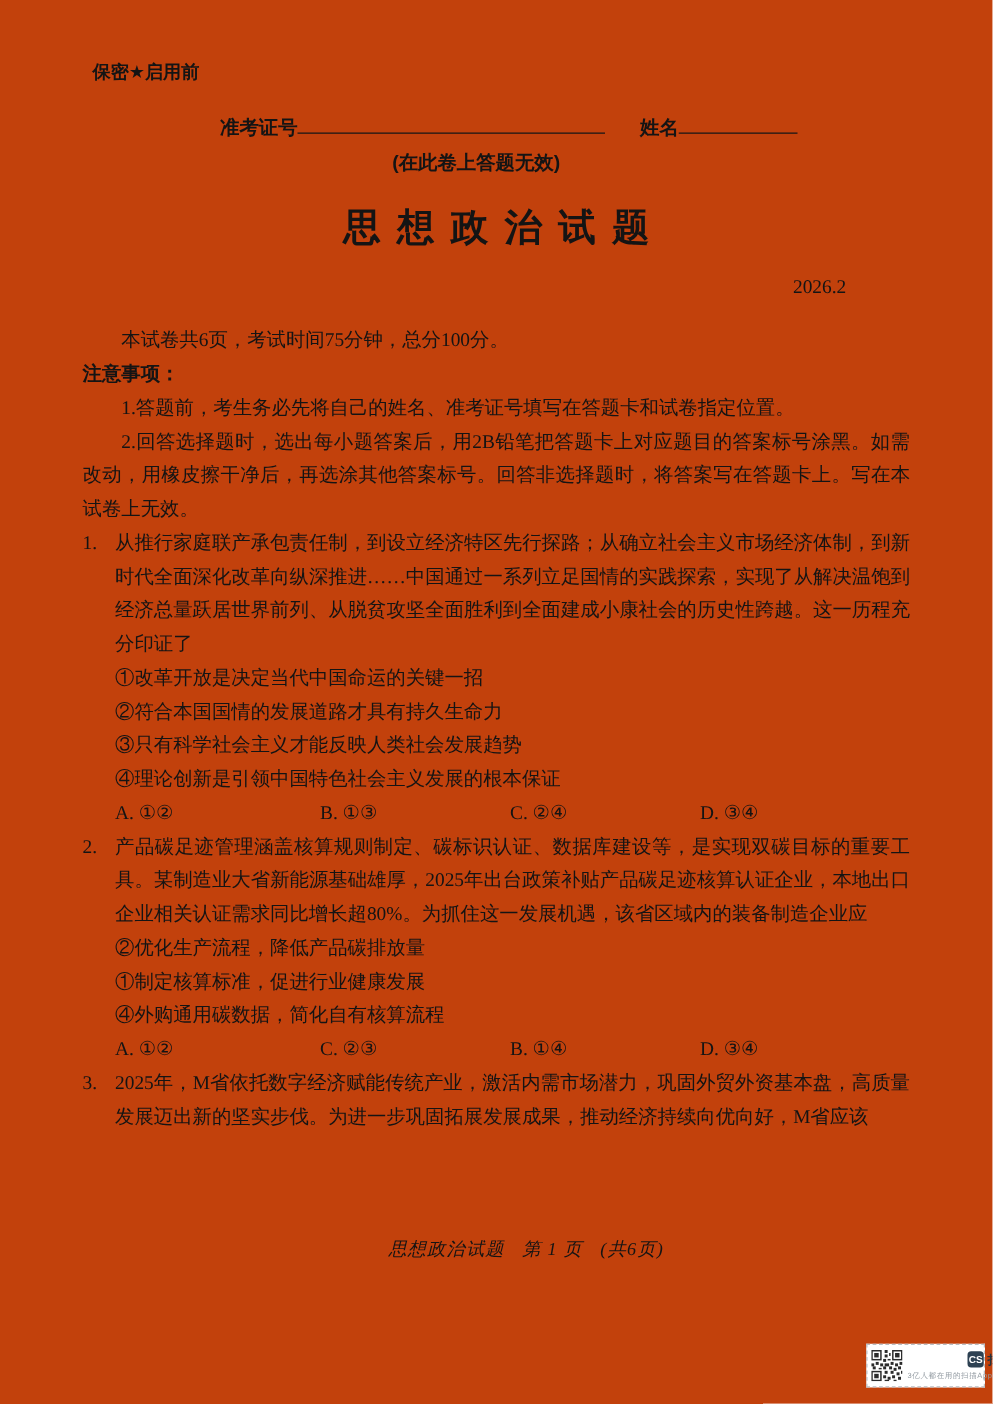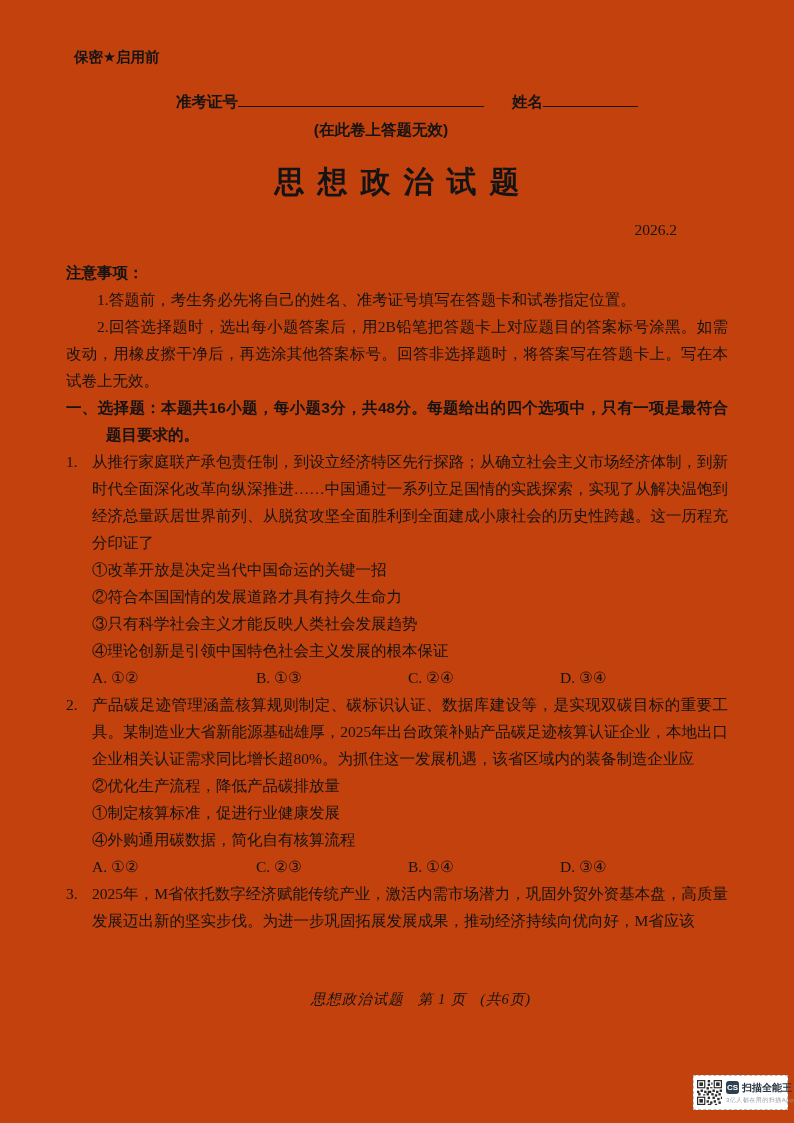--- a/index.html
+++ b/index.html
@@ -45,21 +45,21 @@
   .footer span{margin:0 7px;}
 
   .watermark{position:absolute;left:693px;top:1075px;width:95px;height:35px;
              border:1px dashed #b9bdc2;background:#ffffff;box-sizing:border-box;
              display:flex;align-items:center;gap:4px;padding:2px 3px;}
   .qr{width:25px;height:25px;flex:0 0 auto;}
   .wm-right{display:flex;flex-direction:column;gap:1px;min-width:0;}
   .wm-top{display:flex;align-items:center;gap:3px;}
   .cs-badge{width:13px;height:13px;border-radius:3px;background:#2d4152;color:#fff;
             font-family:"Liberation Sans","DejaVu Sans",sans-serif;font-size:8px;font-weight:bold;
-            display:flex;align-items:center;justify-content:center;flex:0 0 auto;}
+            display:flex;align-items:center;justify-content:center;flex:0 0 auto;margin-left:48px;}
   .wm-name{font-family:"Liberation Sans","DejaVu Sans",sans-serif;font-weight:bold;
            font-size:10px;color:#28323c;white-space:nowrap;}
   .wm-tagline{font-family:"Liberation Sans","DejaVu Sans",sans-serif;font-size:6px;
               color:#949ca3;letter-spacing:0.5px;white-space:nowrap;}
 </style>
 </head>
 <body>
 
 <div class="page">
 
@@ -69,24 +69,24 @@
     <span class="heiti">准考证号</span><span class="blank blank-long"></span><span class="heiti name-label">姓名</span><span class="blank blank-short"></span>
   </div>
 
   <div class="invalid-note heiti">(在此卷上答题无效)</div>
 
   <h1 class="title">思想政治试题</h1>
 
   <div class="date">2026.2</div>
 
   <div class="flow">
+    <p class="intro">本试卷共6页，考试时间75分钟，总分100分。</p>
     <p class="notes-header heiti">注意事项：</p>
     <p class="note">1.答题前，考生务必先将自己的姓名、准考证号填写在答题卡和试卷指定位置。</p>
     <p class="note">2.回答选择题时，选出每小题答案后，用2B铅笔把答题卡上对应题目的答案标号涂黑。如需改动，用橡皮擦干净后，再选涂其他答案标号。回答非选择题时，将答案写在答题卡上。写在本试卷上无效。</p>
-    <p class="section-header heiti">一、选择题：本题共16小题，每小题3分，共48分。每题给出的四个选项中，只有一项是最符合题目要求的。</p>
     <div id="questions">
         <div class="question">
           <span class="qnum">1.</span>
           <div class="stem">从推行家庭联产承包责任制，到设立经济特区先行探路；从确立社会主义市场经济体制，到新时代全面深化改革向纵深推进……中国通过一系列立足国情的实践探索，实现了从解决温饱到经济总量跃居世界前列、从脱贫攻坚全面胜利到全面建成小康社会的历史性跨越。这一历程充分印证了</div>
           <div class="item">①改革开放是决定当代中国命运的关键一招</div>
           <div class="item">②符合本国国情的发展道路才具有持久生命力</div>
           <div class="item">③只有科学社会主义才能反映人类社会发展趋势</div>
           <div class="item">④理论创新是引领中国特色社会主义发展的根本保证</div>
           <div class="options">
             <span class="opt">A. ①②</span>

